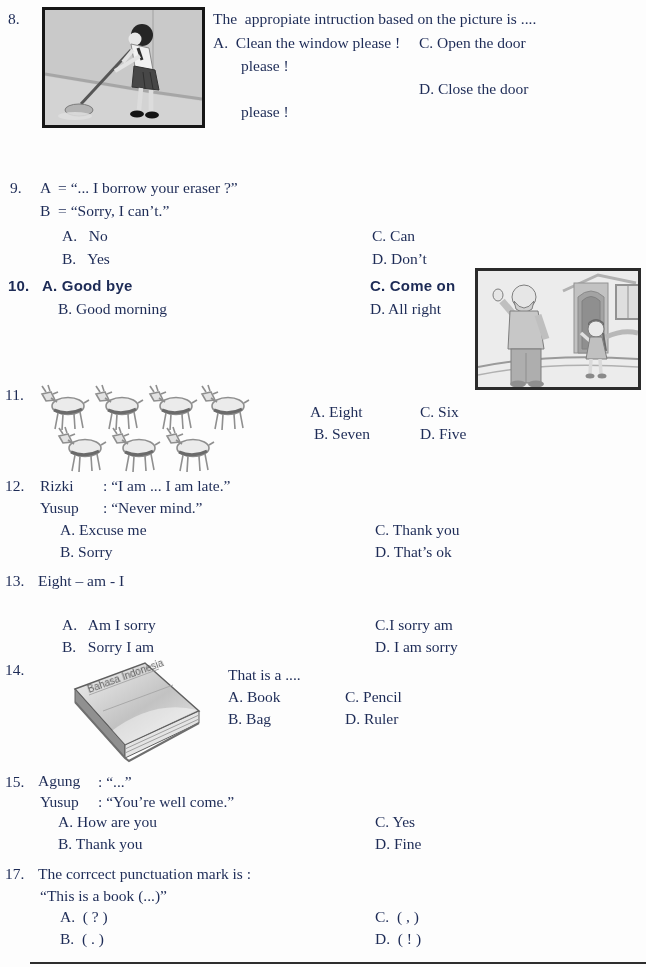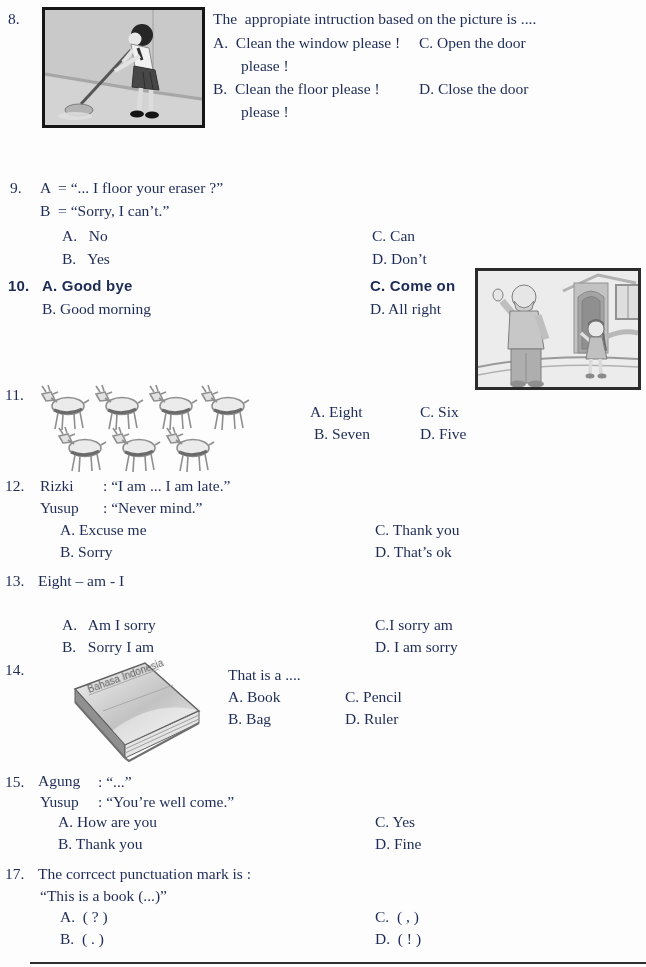--- a/index.html
+++ b/index.html
@@ -45,35 +45,34 @@
       <line x1="106" y1="80" x2="106" y2="101" stroke="#dcdcdc" stroke-width="4.5"></line>
       <ellipse cx="92" cy="104" rx="7" ry="3.5" fill="#141414"></ellipse>
       <ellipse cx="107" cy="105" rx="7" ry="3.5" fill="#141414"></ellipse>
     </svg>
   </div>
 
   <span class="t" style="left:213px;top:10px">The  appropiate intruction based on the picture is ....</span>
   <span class="t" style="left:213px;top:34px">A.  Clean the window please !</span>
   <span class="t" style="left:419px;top:34px">C. Open the door</span>
   <span class="t" style="left:241px;top:57px">please !</span>
-  <span class="t" style="left:213px;top:80px">B.  Clean the floor please !</span>
   <span class="t" style="left:419px;top:80px">D. Close the door</span>
   <span class="t" style="left:241px;top:103px">please !</span>
 
   <span class="t" style="left:10px;top:179px">9.</span>
-  <span class="t" style="left:40px;top:179px">A  = “... I floor your eraser ?”</span>
+  <span class="t" style="left:40px;top:179px">A  = “... I borrow your eraser ?”</span>
   <span class="t" style="left:40px;top:202px">B  = “Sorry, I can’t.”</span>
   <span class="t" style="left:62px;top:227px">A.   No</span>
   <span class="t" style="left:372px;top:227px">C. Can</span>
   <span class="t" style="left:62px;top:250px">B.   Yes</span>
   <span class="t" style="left:372px;top:250px">D. Don’t</span>
 
   <span class="t sans" style="left:8px;top:277px">10.</span>
   <span class="t sans" style="left:42px;top:277px">A. Good bye</span>
-  <span class="t" style="left:42px;top:300px">B. Good morning</span>
+  <span class="t" style="left:58px;top:300px">B. Good morning</span>
   <span class="t sans" style="left:370px;top:277px">C. Come on</span>
   <span class="t" style="left:370px;top:300px">D. All right</span>
 
   <div class="frame2" style="left:475px;top:268px;width:160px;height:116px">
     <svg viewBox="0 0 160 116" width="160" height="116">
       <rect width="160" height="116" fill="#ececec"></rect>
       <path d="M85,20 L120,4 L158,12" fill="none" stroke="#b2b2b2" stroke-width="3"></path>
       <rect x="96" y="12" width="34" height="70" fill="#c2c2c2" stroke="#929292"></rect>
       <path d="M100,82 L100,26 Q113,14 126,26 L126,82 Z" fill="#a3a3a3" stroke="#8a8a8a"></path>
       <path d="M104,78 L104,30 Q113,21 122,30 L122,78 Z" fill="#8f8f8f" stroke="#808080"></path>

